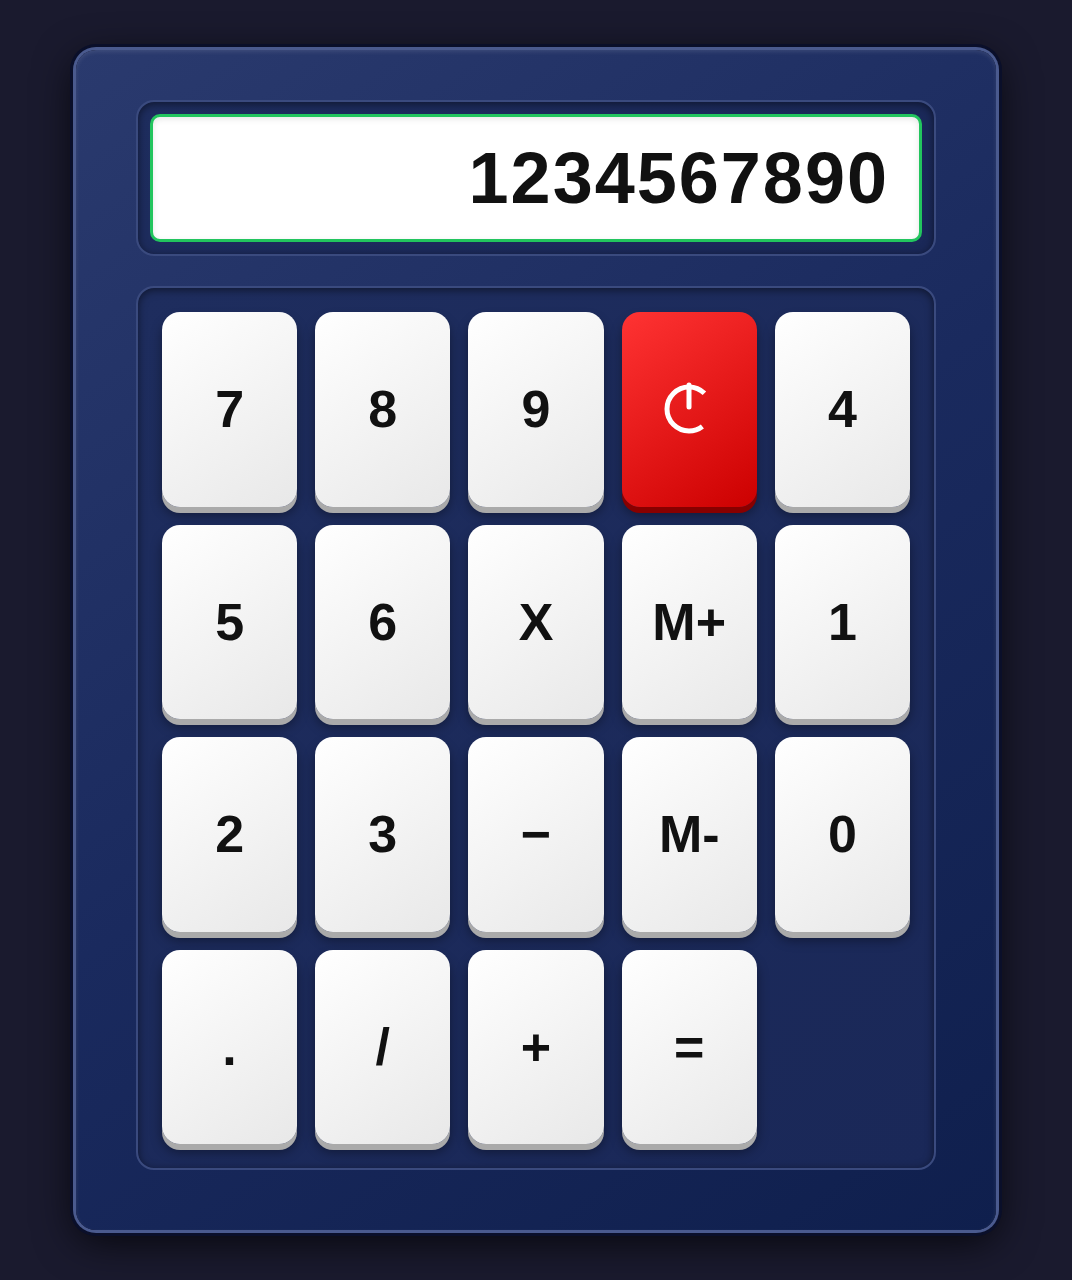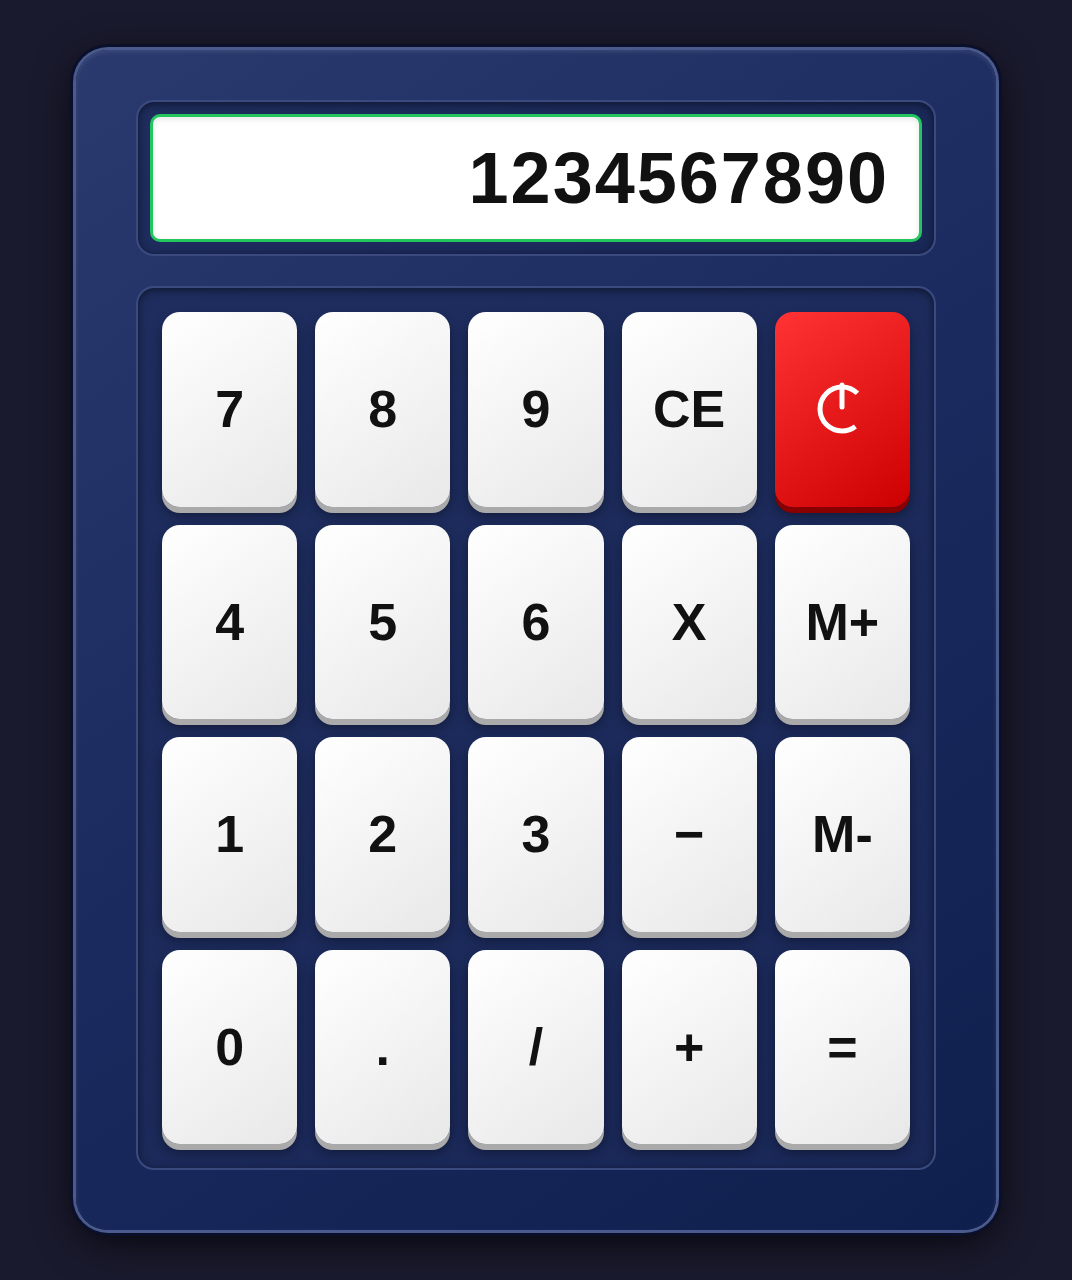--- a/index.html
+++ b/index.html
@@ -15,21 +15,21 @@
       display: flex;
       align-items: center;
       justify-content: center;
       font-family: Arial, sans-serif;
     }
 
     .calculator-outer {
       width: 920px;
       height: 1180px;
       background: linear-gradient(145deg, #2a3a6e, #1a2a5e, #0f1f4d);
-      border-radius: 32px;
+      border-radius: 20px;
       box-shadow:
         0 0 0 3px #4a5a8e,
         0 0 0 6px #0a0f2a,
         0 10px 40px rgba(0,0,0,0.8),
         inset 0 2px 4px rgba(255,255,255,0.1);
       display: flex;
       flex-direction: column;
       align-items: center;
       padding: 50px 60px 60px 60px;
       gap: 30px;
@@ -121,21 +121,20 @@
       <span class="display-value">1234567890</span>
     </div>
   </div>
 
   <div class="keypad-container">
     <div class="keypad-grid">
 
       <button class="btn">7</button>
       <button class="btn">8</button>
       <button class="btn">9</button>
-      <button class="btn">CE</button>
       <button class="btn btn-power">
         <svg class="power-icon" viewBox="0 0 60 60" fill="none" xmlns="http://www.w3.org/2000/svg">
           <circle cx="30" cy="30" r="22" stroke="white" stroke-width="5" stroke-dasharray="100 40" stroke-dashoffset="-20"></circle>
           <line x1="30" y1="6" x2="30" y2="28" stroke="white" stroke-width="5" stroke-linecap="round"></line>
         </svg>
       </button>
 
       <button class="btn">4</button>
       <button class="btn">5</button>
       <button class="btn">6</button>

